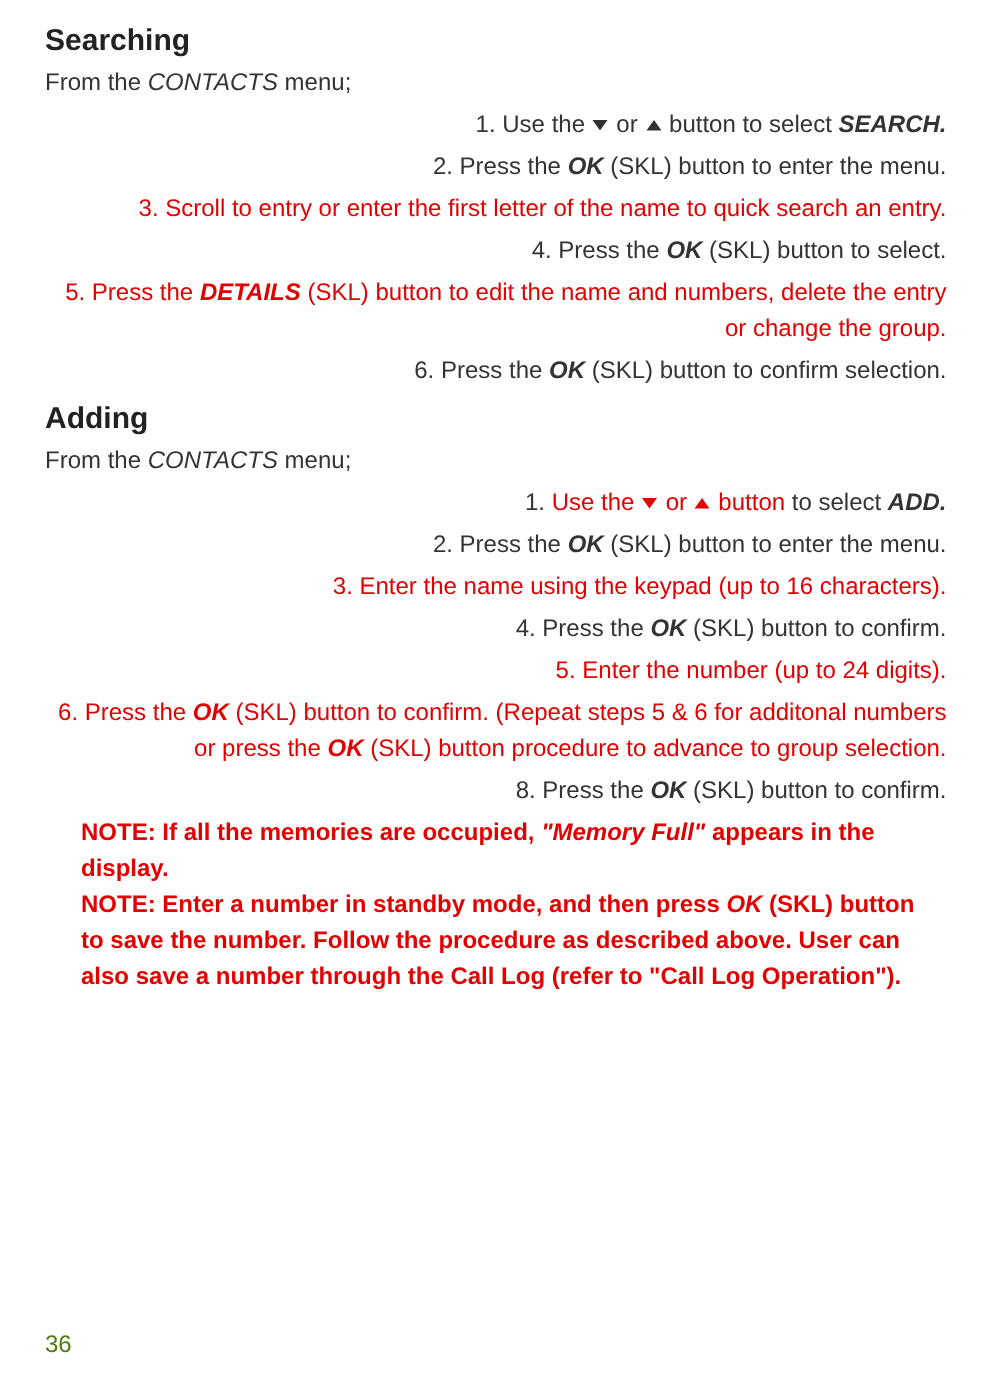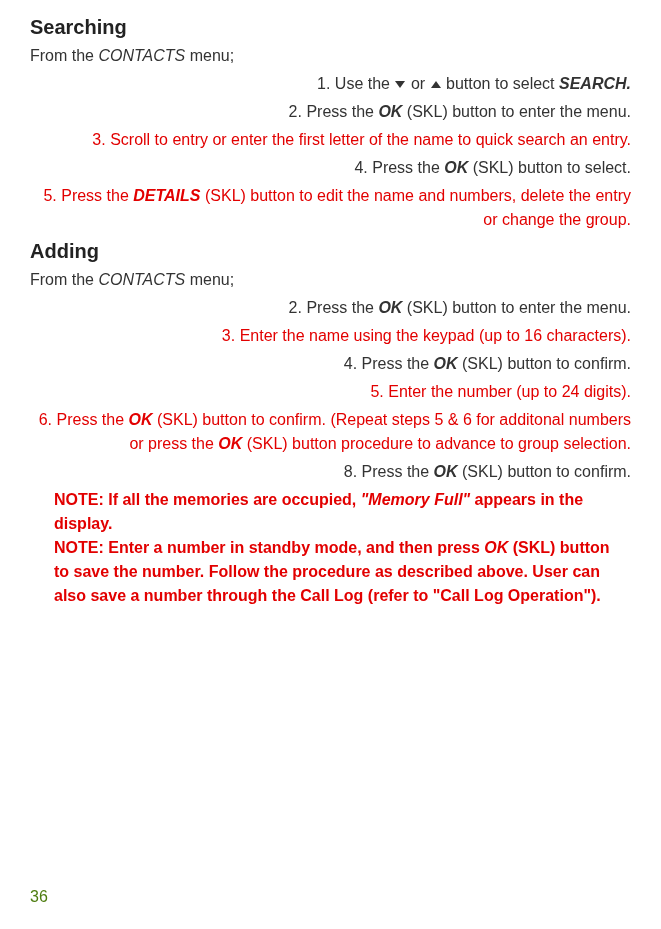--- a/index.html
+++ b/index.html
@@ -67,27 +67,29 @@
 <h2>Searching</h2>
 <p class="intro">
   <span>From the </span><span class="menu-name">CONTACTS</span><span> menu;</span>
 </p>
 <ol id="searching-list">
     <li><span class="num ">1. </span><span class="">Use the </span><span class="arrow down "></span><span class=""> or </span><span class="arrow up "></span><span class="">  button to select </span><span class="bolditalic">SEARCH.</span></li>
     <li><span class="num ">2. </span><span class="">Press the </span><span class="bolditalic">OK</span><span class=""> (SKL) button to enter the menu.</span></li>
     <li><span class="num red">3. </span><span class="red">Scroll to entry or enter the ﬁrst letter of the name to quick search an entry.</span></li>
     <li><span class="num ">4. </span><span class="">Press the </span><span class="bolditalic">OK</span><span class=""> (SKL) button to select.</span></li>
     <li><span class="num red">5. </span><span class="red">Press the </span><span class="red bolditalic">DETAILS</span><span class="red"> (SKL) button to edit the name and numbers, delete the entry or change the group.</span></li>
+    <li><span class="num ">6. </span><span class="">Press the </span><span class="bolditalic">OK</span><span class=""> (SKL) button to conﬁrm selection.</span></li>
   </ol>
 
 <h2>Adding</h2>
 <p class="intro">
   <span>From the </span><span class="menu-name">CONTACTS</span><span> menu;</span>
 </p>
 <ol id="adding-list">
+    <li><span class="num ">1. </span><span class="red">Use the </span><span class="arrow down red"></span><span class="red"> or </span><span class="arrow up red"></span><span class="red">  button</span><span class=""> to select </span><span class="bolditalic">ADD.</span></li>
     <li><span class="num ">2. </span><span class="">Press the </span><span class="bolditalic">OK</span><span class=""> (SKL) button to enter the menu.</span></li>
     <li><span class="num red">3. </span><span class="red">Enter the name using the keypad (up to 16 characters).</span></li>
     <li><span class="num ">4. </span><span class="">Press the </span><span class="bolditalic">OK</span><span class=""> (SKL) button to conﬁrm.</span></li>
     <li><span class="num red">5. </span><span class="red">Enter the number (up to 24 digits).</span></li>
     <li><span class="num red">6. </span><span class="red">Press the </span><span class="red bolditalic">OK</span><span class="red"> (SKL) button to conﬁrm. (Repeat steps 5 &amp; 6 for additonal numbers or press the </span><span class="red bolditalic">OK</span><span class="red"> (SKL) button procedure to advance to group selection.</span></li>
     <li><span class="num ">8. </span><span class="">Press the </span><span class="bolditalic">OK</span><span class=""> (SKL) button to conﬁrm.</span></li>
   </ol>
 
 <p class="note">
   <span>NOTE: If all the memories are occupied, </span><span class="italic">"Memory Full"</span><span> appears in the display.</span>

